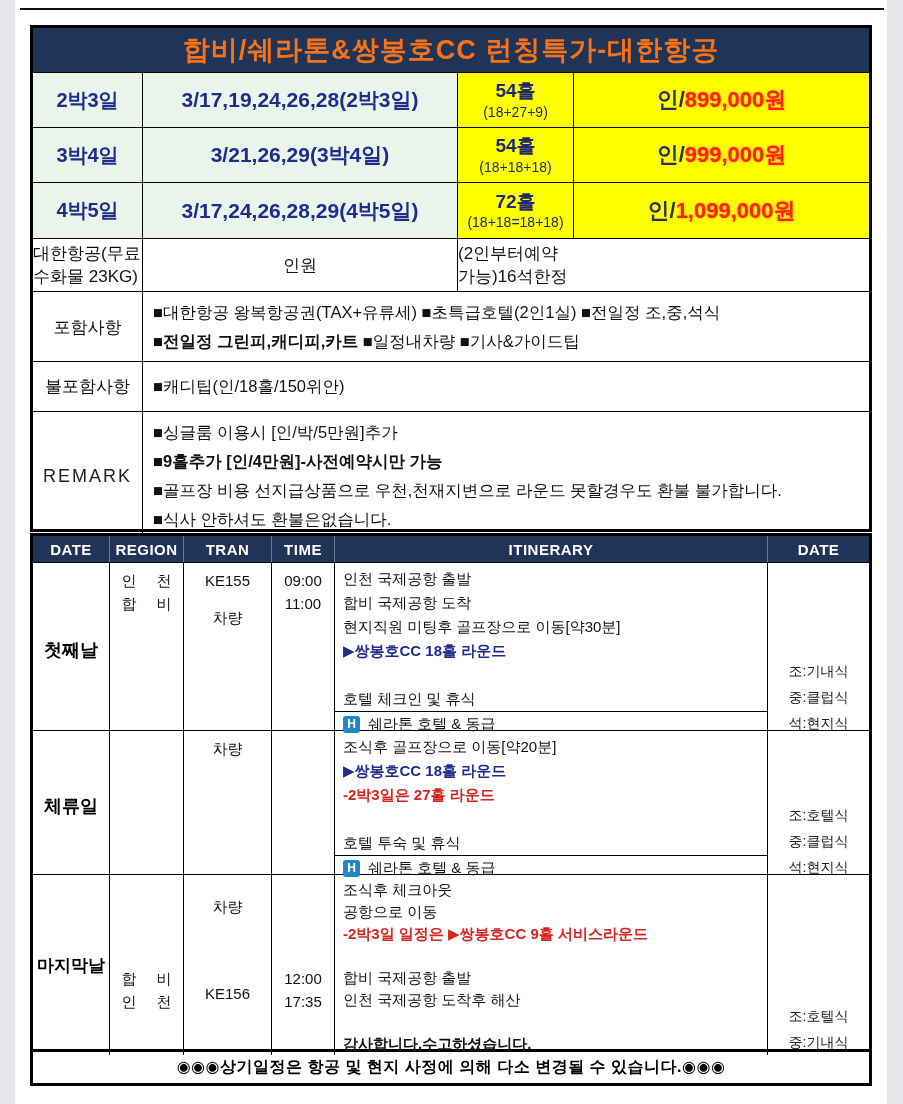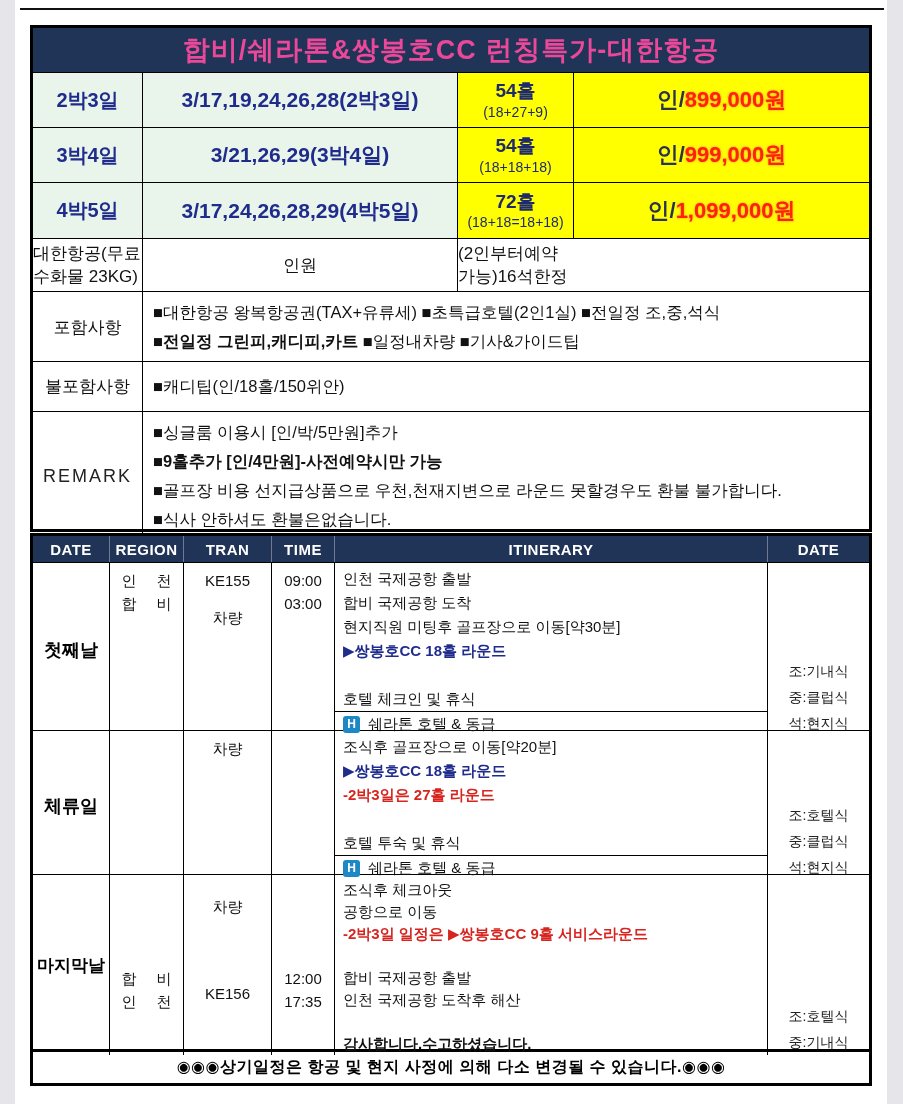--- a/index.html
+++ b/index.html
@@ -16,21 +16,21 @@
   
   .t1 { position:absolute; left:30px; top:25px; width:842px; border:3px solid #000; background:#fff; }
   .t1 .row { display:grid; border-bottom:1px solid #000; }
   .t1 .row:last-child { border-bottom:none; }
   .cols4 { grid-template-columns:110px 315px 116px 1fr; }
   .cols2 { grid-template-columns:110px 1fr; }
   .cell { border-right:1px solid #000; display:flex; align-items:center; justify-content:center; }
   .row .cell:last-child { border-right:none; }
 
   .title-row { height:45px; background:#203457; display:flex; align-items:center; justify-content:center; border-bottom:1px solid #000; }
-  .title-row .t { color:#ec4899; font-size:27px; font-weight:bold; letter-spacing:1px; }
+  .title-row .t { color:#f97316; font-size:27px; font-weight:bold; letter-spacing:1px; }
 
   .pkg-row { height:55px; }
   .bg-mint { background:#e9f4ea; }
   .bg-yellow { background:#ffff00; }
   .pkg-label { font-size:20px; font-weight:bold; color:#1f2c8c; }
   .pkg-dates { font-size:21px; font-weight:bold; color:#1f2c8c; }
   .holes-cell { flex-direction:column; line-height:1.15; }
   .holes-main { font-size:19px; font-weight:bold; color:#1e2a6e; }
   .holes-sub { font-size:14px; color:#1e2a6e; margin-top:2px; }
   .price-cell { font-size:22px; font-weight:bold; }
@@ -211,21 +211,21 @@
       <div class="dc padtop">
         <span class="side-txt region-pair">인 천</span>
         <span class="side-txt region-pair">합 비</span>
       </div>
       <div class="dc padtop">
         <span class="side-txt">KE155</span>
         <span class="side-txt mt14">차량</span>
       </div>
       <div class="dc padtop">
         <span class="side-txt">09:00</span>
-        <span class="side-txt">03:00</span>
+        <span class="side-txt">11:00</span>
       </div>
       <div class="dc itin">
         <div class="lines">
           <div class="ln">인천  국제공항  출발</div>
           <div class="ln">합비  국제공항  도착</div>
           <div class="ln">현지직원  미팅후  골프장으로  이동[약30분]</div>
           <div class="ln ln-navy">▶쌍봉호CC  18홀  라운드</div>
           <div class="sp"></div>
           <div class="ln">호텔  체크인  및  휴식</div>
         </div>

